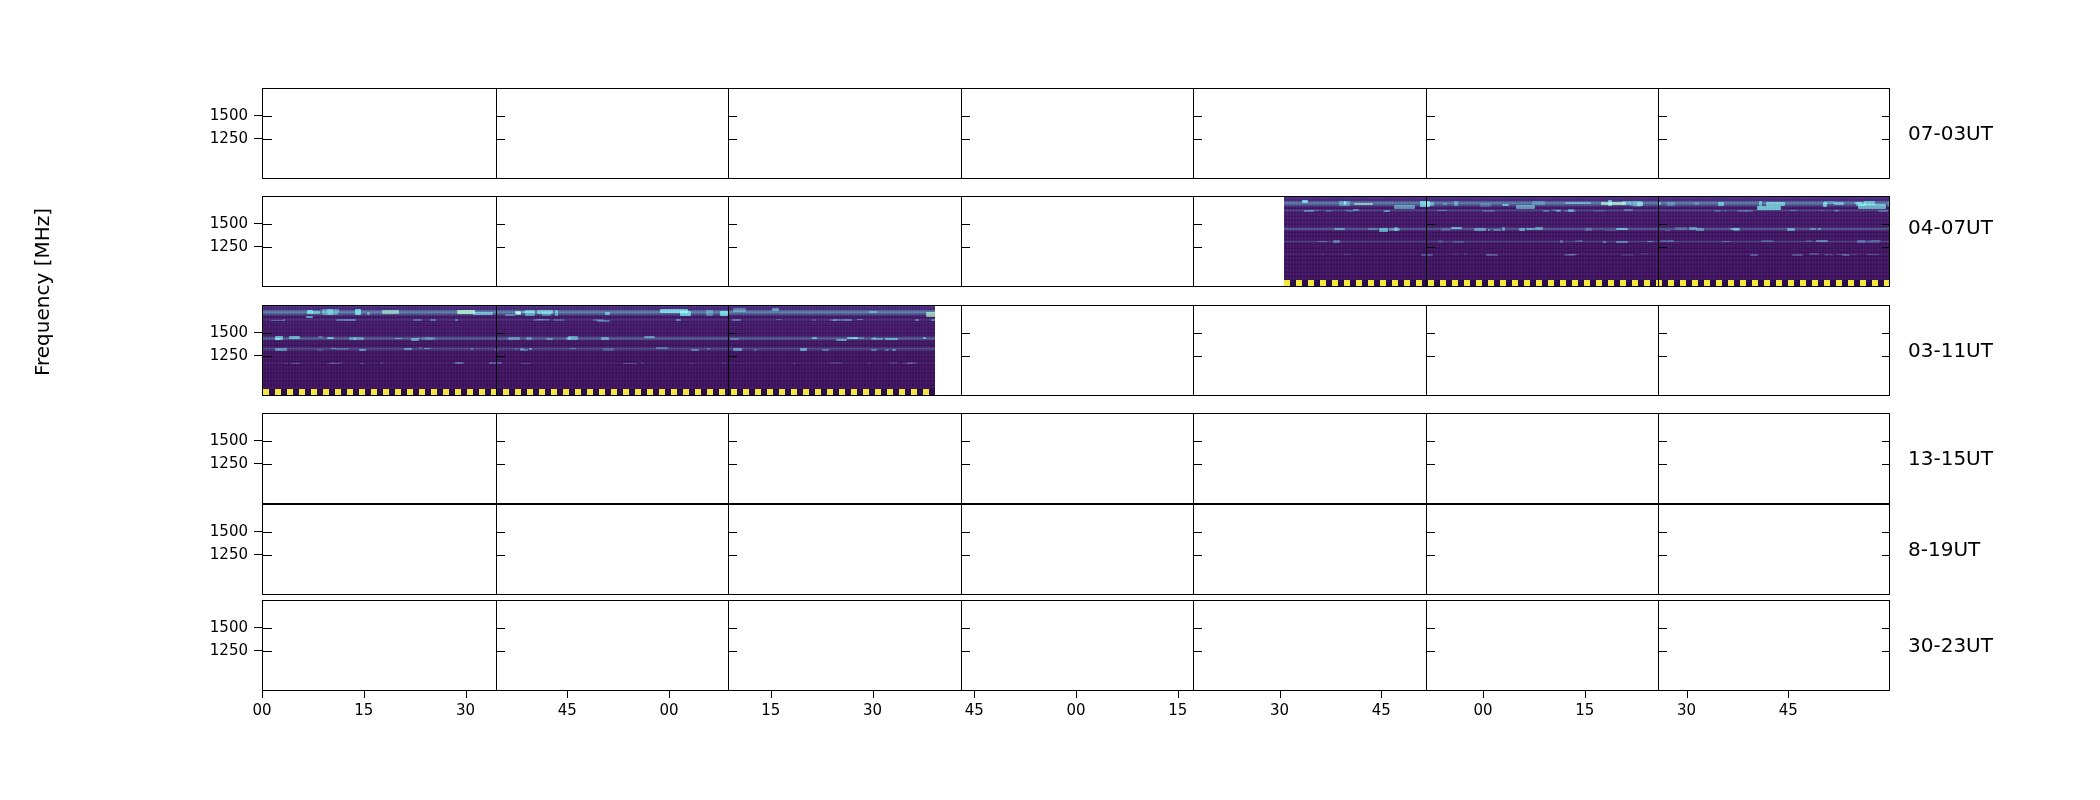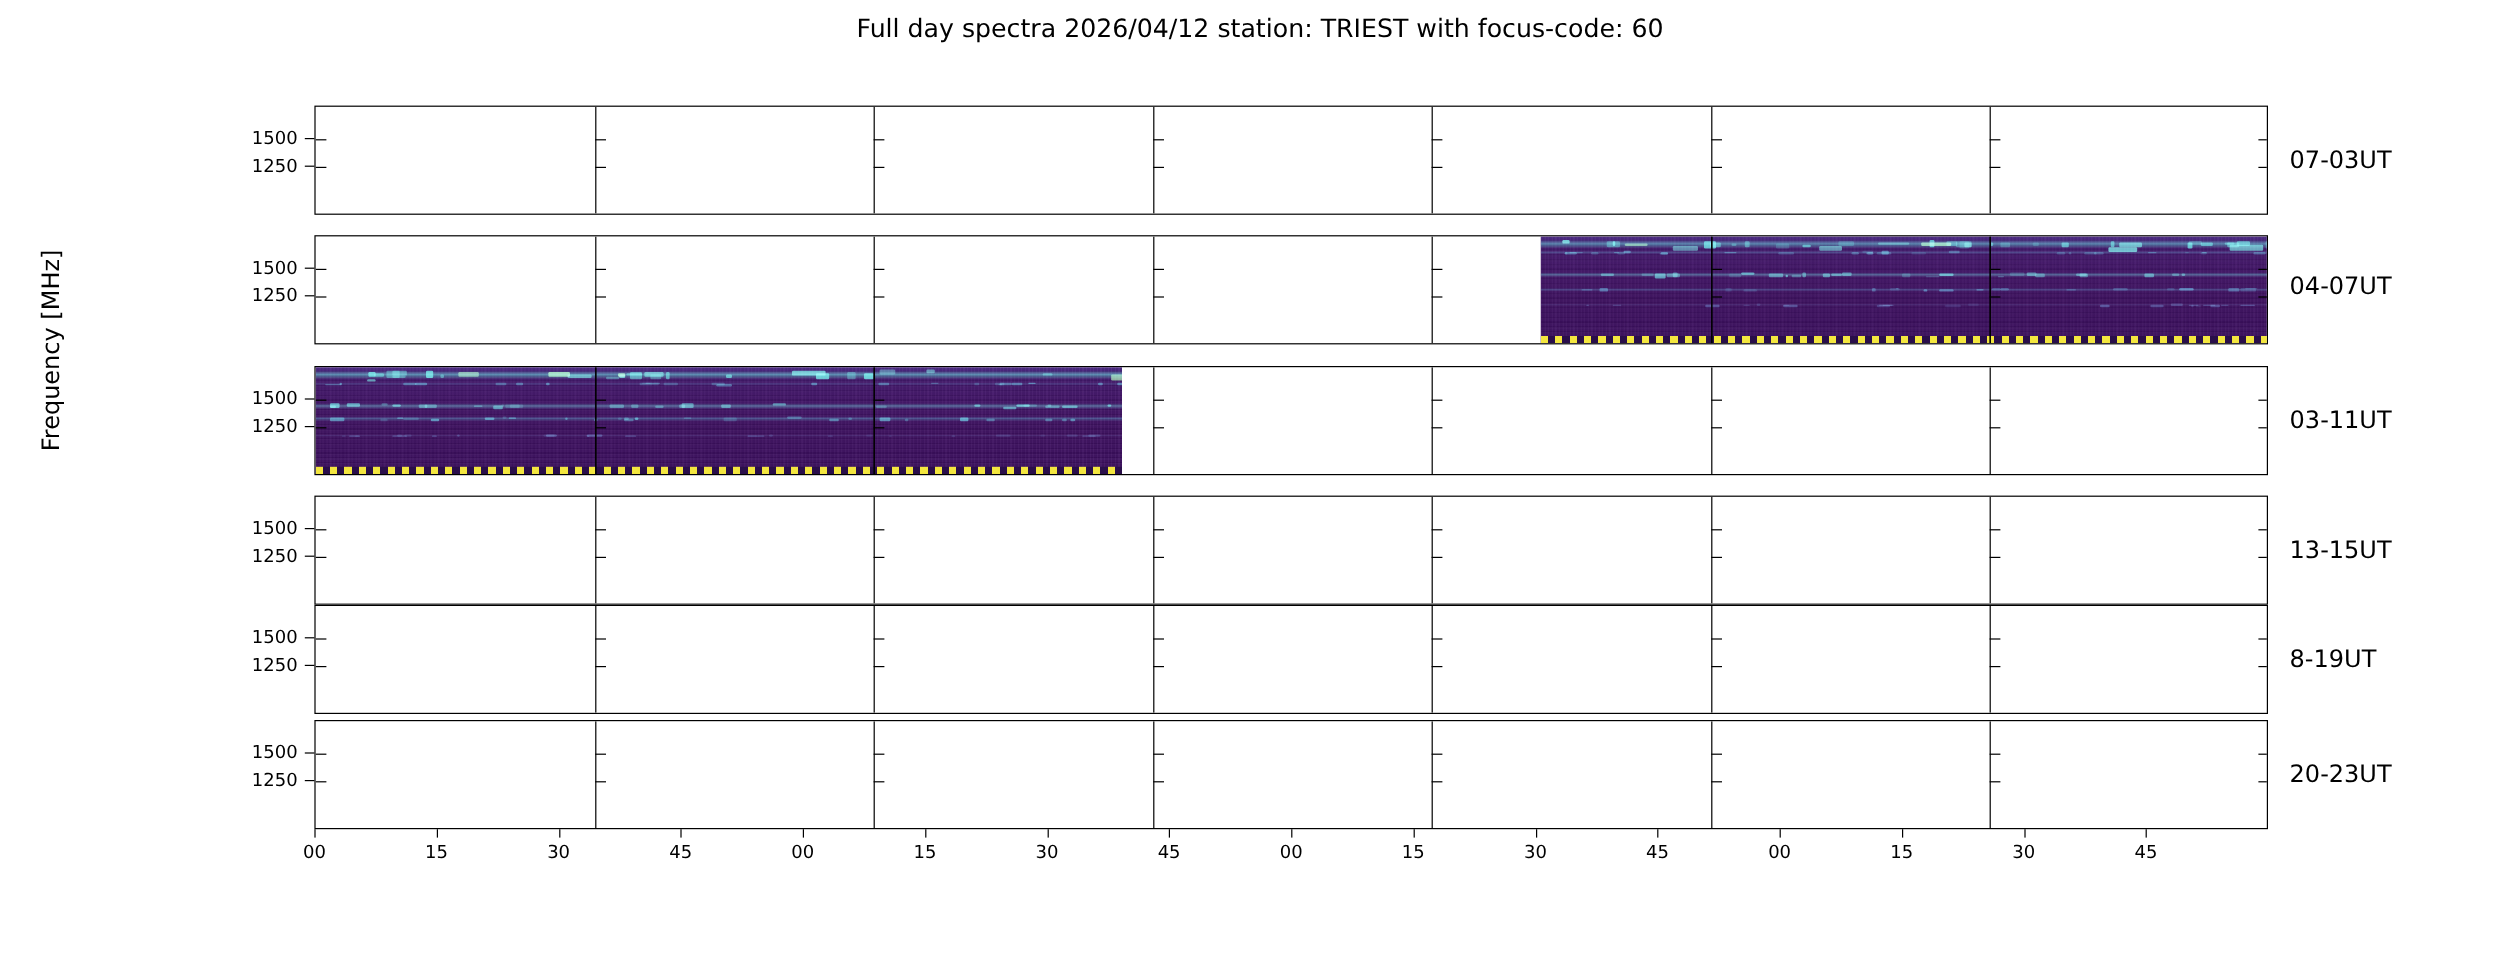--- a/index.html
+++ b/index.html
@@ -122,21 +122,20 @@
   .spec-sep{
     position:absolute;top:0;bottom:0;width:0;
     border-left:1.3px solid #000;z-index:9;
   }
 </style>
 </head>
 <body>
 
 <div id="fig">
 
-  <div class="title">Full day spectra 2026/04/12 station: TRIEST with focus-code: 60</div>
 
   <div class="ylabel">Frequency [MHz]</div>
 
   <div class="plot" id="plot">
       <div class="row" style="top: 0px; height: 91px;">
         <div class="vdiv" style="left: 232.571px;"></div>
         <div class="vdiv" style="left: 465.143px;"></div>
         <div class="vdiv" style="left: 697.714px;"></div>
         <div class="vdiv" style="left: 930.286px;"></div>
         <div class="vdiv" style="left: 1162.86px;"></div>
@@ -571,41 +570,41 @@
 
 <div class="ytlab" style="left: 186px; top: 105.845px;">1500</div>
     <div class="ytmark" style="left: 254px; top: 114.845px;"></div>
     <div class="ytlab" style="left: 186px; top: 128.595px;">1250</div>
     <div class="ytmark" style="left: 254px; top: 137.595px;"></div>
     <div class="rowlab" style="top: 120.5px;">07-03UT</div>
     <div class="ytlab" style="left: 186px; top: 213.845px;">1500</div>
     <div class="ytmark" style="left: 254px; top: 222.845px;"></div>
     <div class="ytlab" style="left: 186px; top: 236.595px;">1250</div>
     <div class="ytmark" style="left: 254px; top: 245.595px;"></div>
-    <div class="rowlab" style="top: 226px;">04-07UT</div>
+    <div class="rowlab" style="top: 215px;">04-07UT</div>
     <div class="ytlab" style="left: 186px; top: 322.845px;">1500</div>
     <div class="ytmark" style="left: 254px; top: 331.845px;"></div>
     <div class="ytlab" style="left: 186px; top: 345.595px;">1250</div>
     <div class="ytmark" style="left: 254px; top: 354.595px;"></div>
     <div class="rowlab" style="top: 337.5px;">03-11UT</div>
     <div class="ytlab" style="left: 186px; top: 430.845px;">1500</div>
     <div class="ytmark" style="left: 254px; top: 439.845px;"></div>
     <div class="ytlab" style="left: 186px; top: 453.595px;">1250</div>
     <div class="ytmark" style="left: 254px; top: 462.595px;"></div>
     <div class="rowlab" style="top: 445.5px;">13-15UT</div>
     <div class="ytlab" style="left: 186px; top: 521.845px;">1500</div>
     <div class="ytmark" style="left: 254px; top: 530.845px;"></div>
     <div class="ytlab" style="left: 186px; top: 544.595px;">1250</div>
     <div class="ytmark" style="left: 254px; top: 553.595px;"></div>
     <div class="rowlab" style="top: 536.5px;">8-19UT</div>
     <div class="ytlab" style="left: 186px; top: 617.845px;">1500</div>
     <div class="ytmark" style="left: 254px; top: 626.845px;"></div>
     <div class="ytlab" style="left: 186px; top: 640.595px;">1250</div>
     <div class="ytmark" style="left: 254px; top: 649.595px;"></div>
-    <div class="rowlab" style="top: 632.5px;">20-23UT</div>
+    <div class="rowlab" style="top: 632.5px;">30-23UT</div>
     <div class="xtmark" style="left: 262px; top: 691px;"></div>
     <div class="xtlab" style="left: 242px; top: 701px;">00</div>
     <div class="xtmark" style="left: 363.75px; top: 691px;"></div>
     <div class="xtlab" style="left: 343.75px; top: 701px;">15</div>
     <div class="xtmark" style="left: 465.5px; top: 691px;"></div>
     <div class="xtlab" style="left: 445.5px; top: 701px;">30</div>
     <div class="xtmark" style="left: 567.25px; top: 691px;"></div>
     <div class="xtlab" style="left: 547.25px; top: 701px;">45</div>
     <div class="xtmark" style="left: 669px; top: 691px;"></div>
     <div class="xtlab" style="left: 649px; top: 701px;">00</div>

